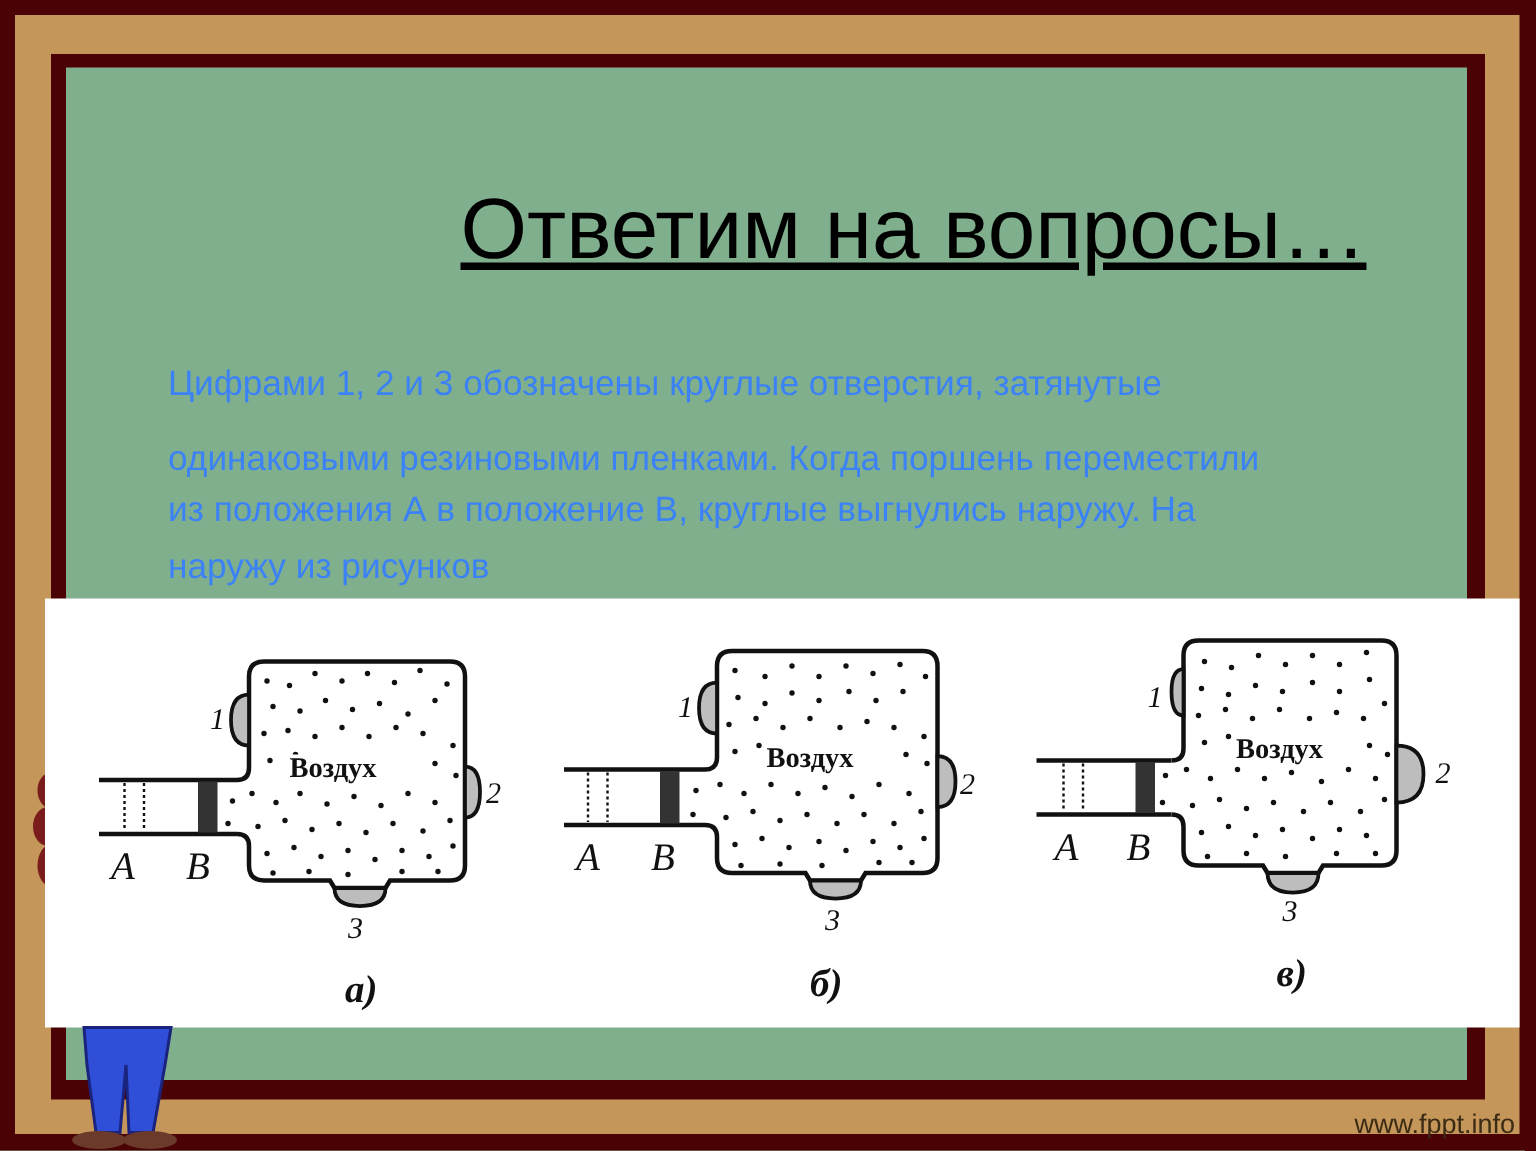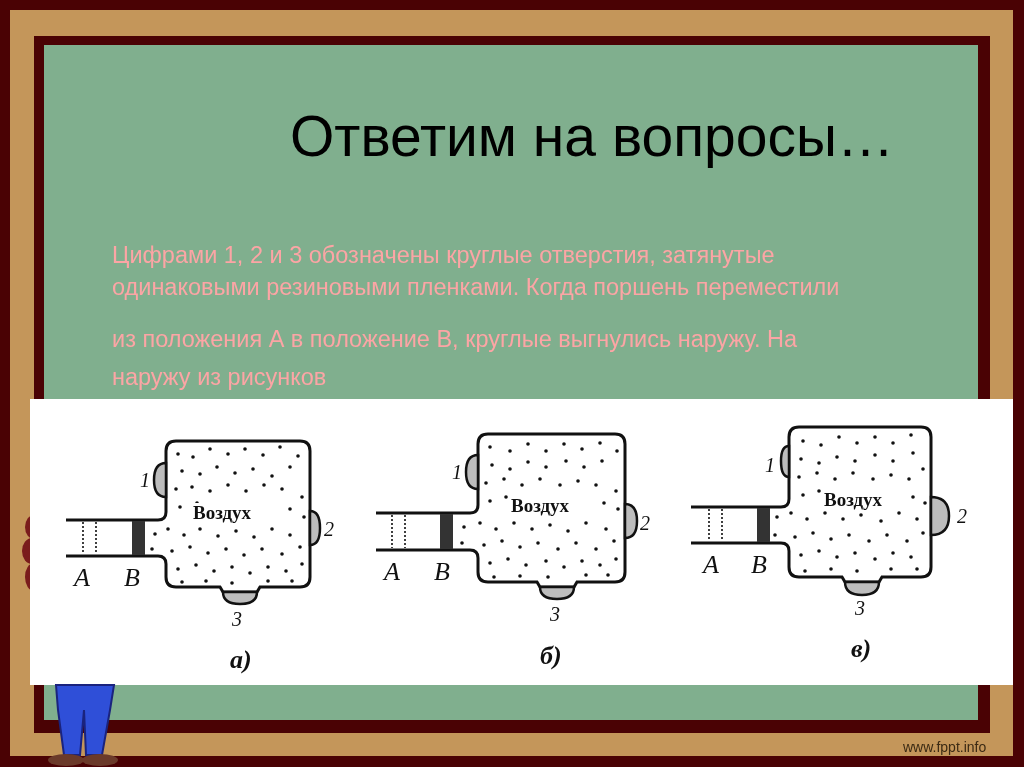--- a/index.html
+++ b/index.html
@@ -19,25 +19,25 @@
     .board {
       position: absolute; left: 44px; top: 45px; width: 934px; height: 675px;
       background: #80af8e;
     }
     .title {
       position: absolute; left: 290px; top: 108px;
       font-size: 57px; color: #000; white-space: nowrap; letter-spacing: 0px;
       line-height: 1;
     }
     .para {
-      position: absolute; left: 112px; font-size: 23.5px; color: #fca5a5;
+      position: absolute; left: 112px; font-size: 23.5px; color: #3b82f6;
       white-space: nowrap; line-height: 1;
     }
     .watermark {
-      position: absolute; left: 903px; top: 739px; font-size: 14px; color: #3b2a14;
+      position: absolute; left: 903px; top: 739px; font-size: 18px; color: #3b2a14;
       white-space: nowrap;
     }
     .flower {
       position: absolute; left: 14px; top: 515px; width: 24px; height: 80px;
     }
     .character {
       position: absolute; left: 36px; top: 680px; width: 100px; height: 87px;
     }
     .panel {
       position: absolute; left: 30px; top: 399px; width: 983px; height: 286px;
@@ -66,24 +66,24 @@
 <div class="frame-tan"></div>
 <div class="frame-inner-maroon"></div>
 <div class="board"></div>
 
 <svg class="flower" viewBox="0 0 24 80">
   <ellipse cx="20" cy="12" rx="9" ry="12" fill="#7a1c1c"></ellipse>
   <ellipse cx="18" cy="36" rx="10" ry="13" fill="#7a1c1c"></ellipse>
   <ellipse cx="20" cy="62" rx="9" ry="14" fill="#7a1c1c"></ellipse>
 </svg>
 
-<h1 class="title" style="margin:0;font-weight:normal;">Ответим на вопросы…</h1>
+<h1 class="title" style="margin:17px;font-weight:normal;text-decoration:underline;">Ответим на вопросы…</h1>
 
 <div class="para" style="top:244px;">Цифрами 1, 2 и 3 обозначены круглые отверстия, затянутые</div>
-<div class="para" style="top:276px;text-align:center;">одинаковыми резиновыми пленками. Когда поршень переместили</div>
+<div class="para" style="top:294px;text-align:center;">одинаковыми резиновыми пленками. Когда поршень переместили</div>
 <div class="para" style="top:328px;">из положения А в   положение В, круглые выгнулись наружу. На</div>
 <div class="para" style="top:366px;">наружу из рисунков</div>
 
 <div class="panel">
 
   <div class="diagram" style="left:30px;">
     <svg width="330" height="286" viewBox="0 0 330 286">
       <g stroke="#111" fill="none" stroke-width="3">
 
         <line x1="6" y1="121" x2="98" y2="121"></line>

